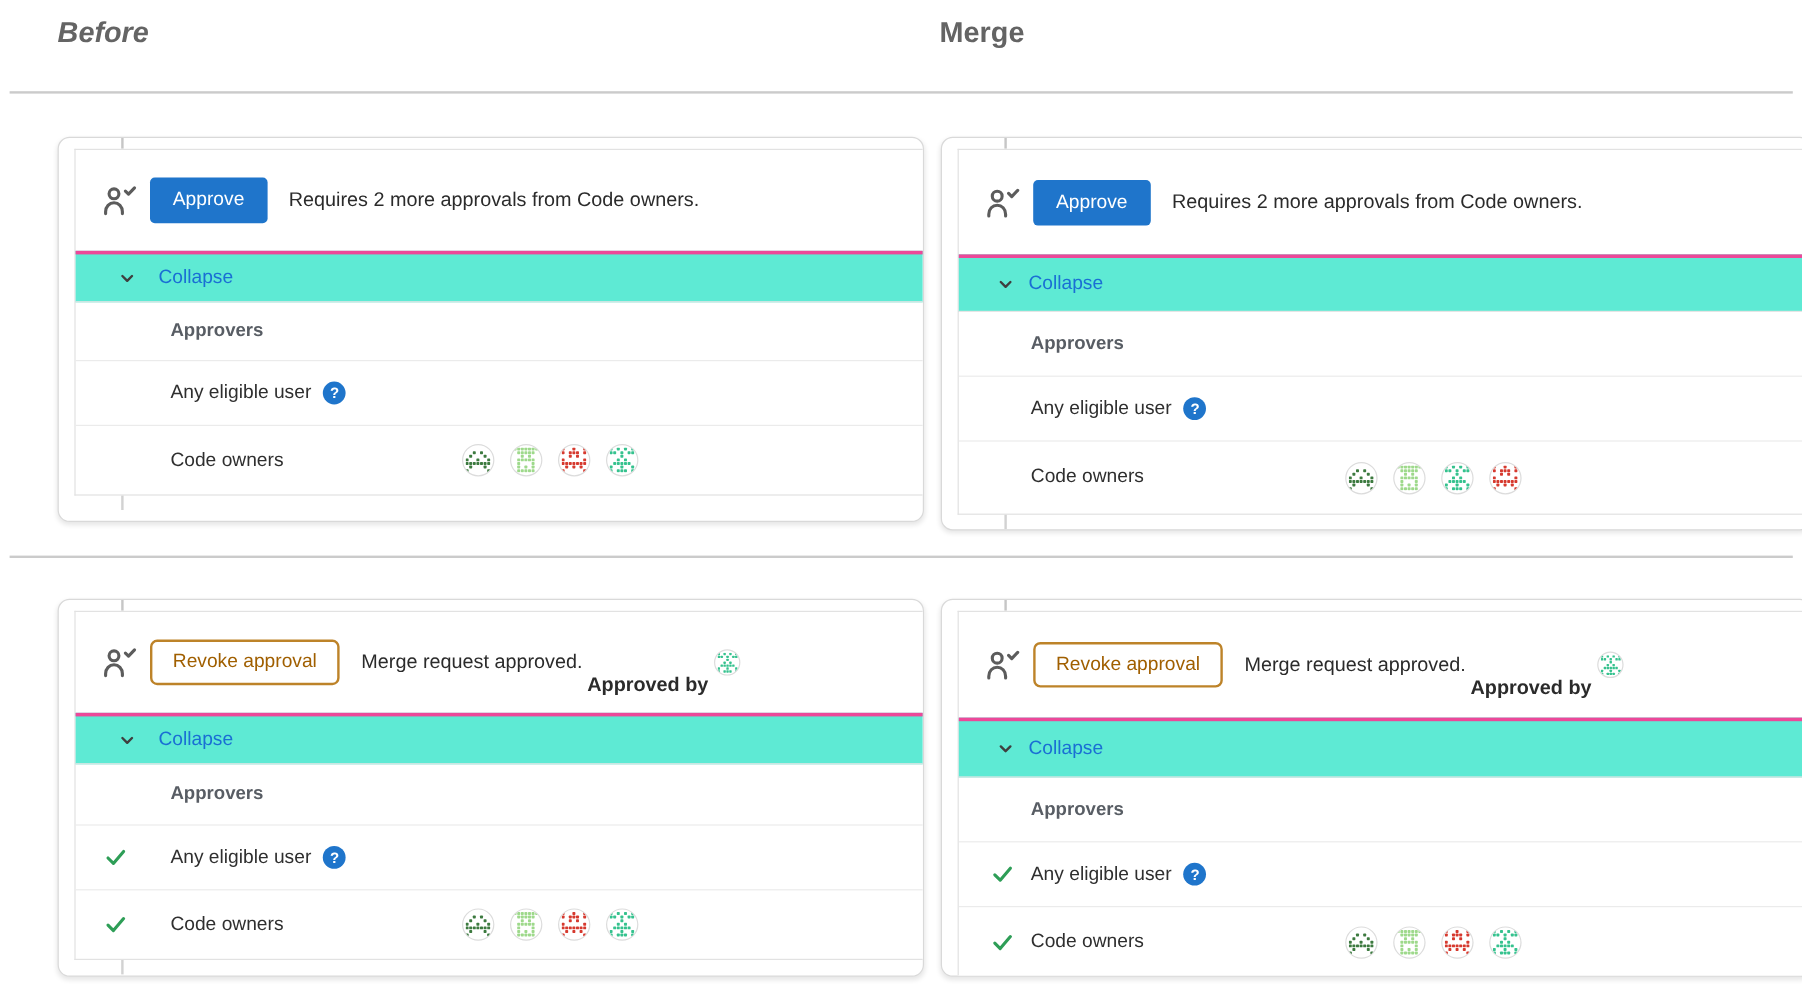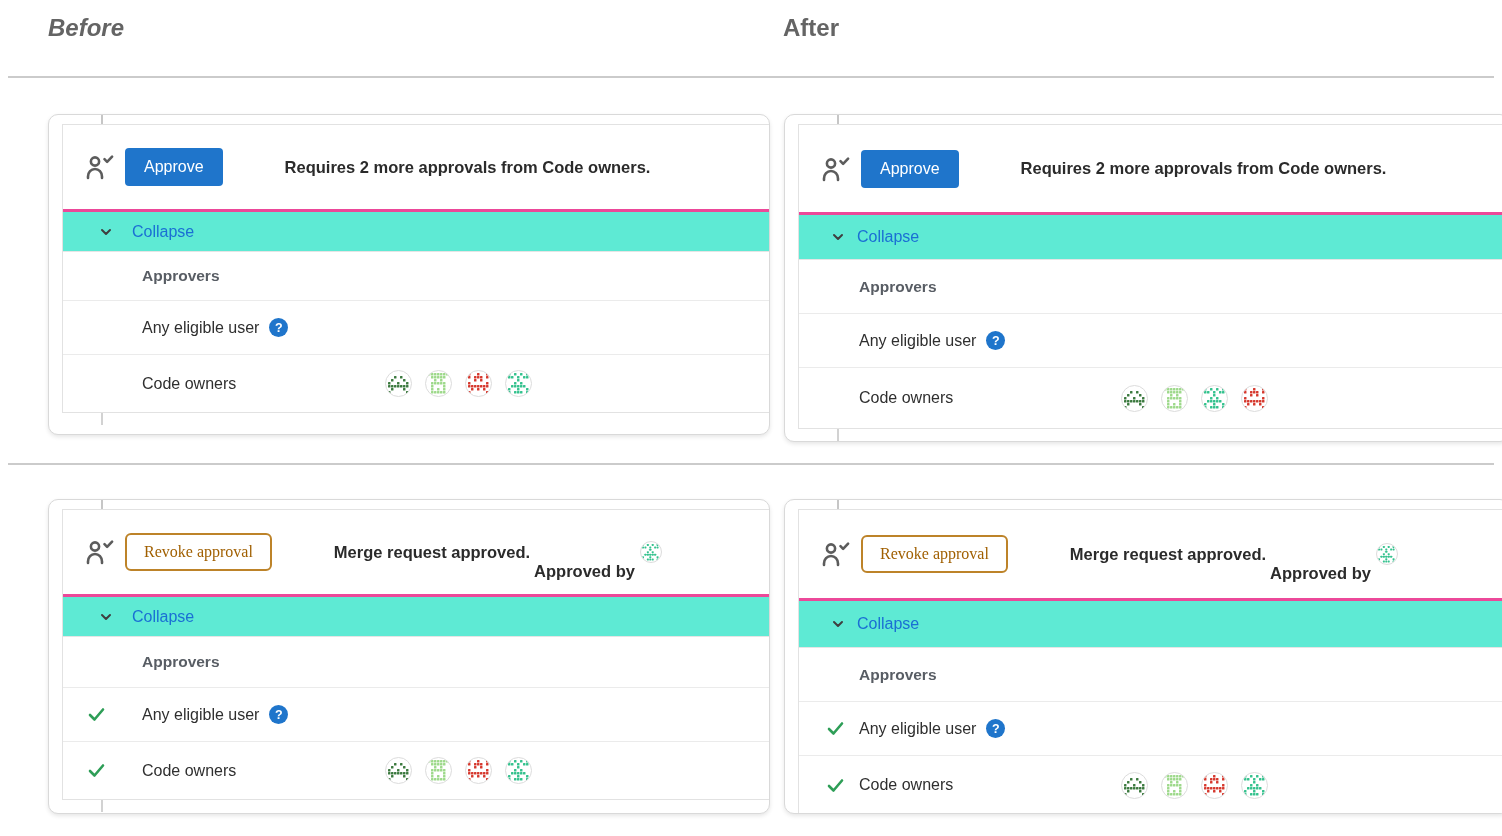--- a/index.html
+++ b/index.html
@@ -41,24 +41,24 @@
   #card2 .w-header{height:87px;}
   #card3 .w-header{height:84px;}
   #card4 .w-header{height:88px;}
 
   .approval-icon{display:inline-flex;margin-right:11px;flex:0 0 auto;}
 
   .btn{font-family:"Liberation Sans", sans-serif;cursor:pointer;}
   .btn-primary{background:#1f75cb;color:#fff;border:none;border-radius:4px;
                padding:10px 19px;font-size:16px;font-weight:400;}
   .btn-warning{background:#fff;color:#a05f00;border:2px solid #bd8329;border-radius:6px;
-               padding:8px 17px;font-size:16px;font-weight:400;font-family:Liberation Serif, serif;}
+               padding:8px 17px;font-size:16px;font-weight:400;}
 
   .msg{margin:0 0 0 18px;font-size:16.5px;color:#2b2b2b;display:flex;align-items:center;white-space:pre;}
-  .msg b{font-weight:700;margin-left:44px;}
+  .msg b{font-weight:400;}
   .msg .regular{font-weight:700;margin-top:38px;}
 
   .w-collapse{display:flex;align-items:center;background:#5eead4;
               border-top:3px solid #ec4899;border-bottom:1px solid #e5e5e5;box-sizing:border-box;}
   #card1 .w-collapse{height:43px;}
   #card2 .w-collapse{height:48px;}
   #card3 .w-collapse{height:43px;}
   #card4 .w-collapse{height:50px;}
   .chev{display:inline-flex;margin-left:var(--chev-x);cursor:pointer;}
   .collapse-link{margin-left:var(--collapse-gap);color:#1a6fd4;font-size:16px;text-decoration:none;cursor:pointer;}
@@ -84,21 +84,21 @@
           background:#fff;overflow:hidden;box-sizing:border-box;padding:2px;cursor:pointer;}
   .avatar svg{display:block;}
   .avatar-sm{width:22px;height:22px;margin-left:5px;padding:1.5px;}
 </style>
 </head>
 <body>
 
 <div class="page">
 
   <h2 class="col-heading" id="heading-before">Before</h2>
-  <h2 class="col-heading" id="heading-after">After</h2>
+  <h2 class="col-heading" id="heading-after">Merge</h2>
   <div class="h-divider" id="divider-top"></div>
   <div class="h-divider" id="divider-mid"></div>
 
   <section class="card" id="card1">
     <div class="tick tick-top"></div>
     <div class="widget v-before">
       <div class="w-header">
         <span class="approval-icon">
           <svg width="30" height="28" viewBox="0 0 30 28" fill="none">
             <circle cx="11" cy="8.5" r="4.1" stroke="#5c5c5c" stroke-width="2.6"></circle>

